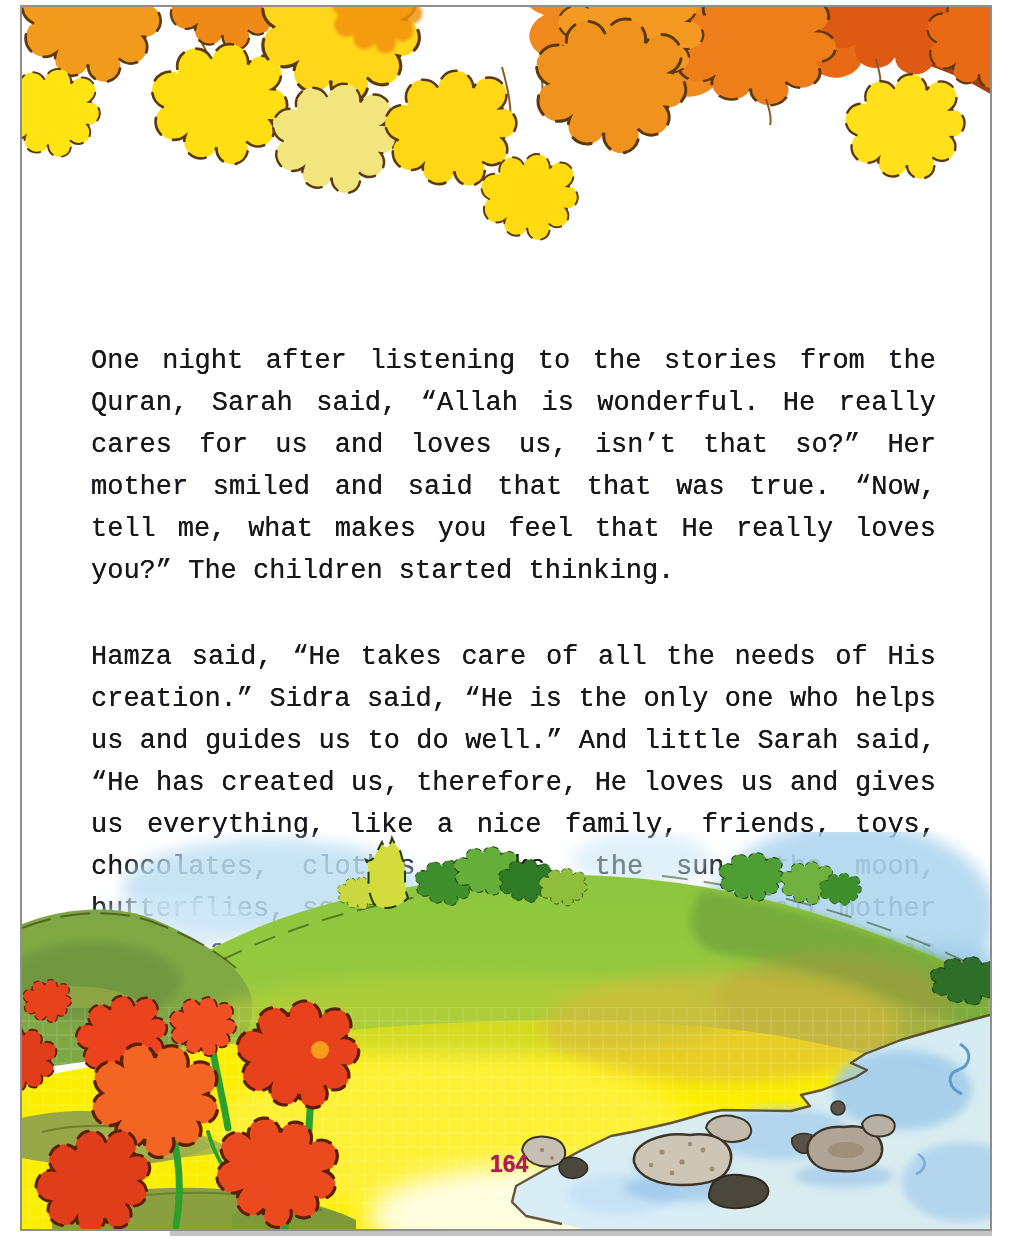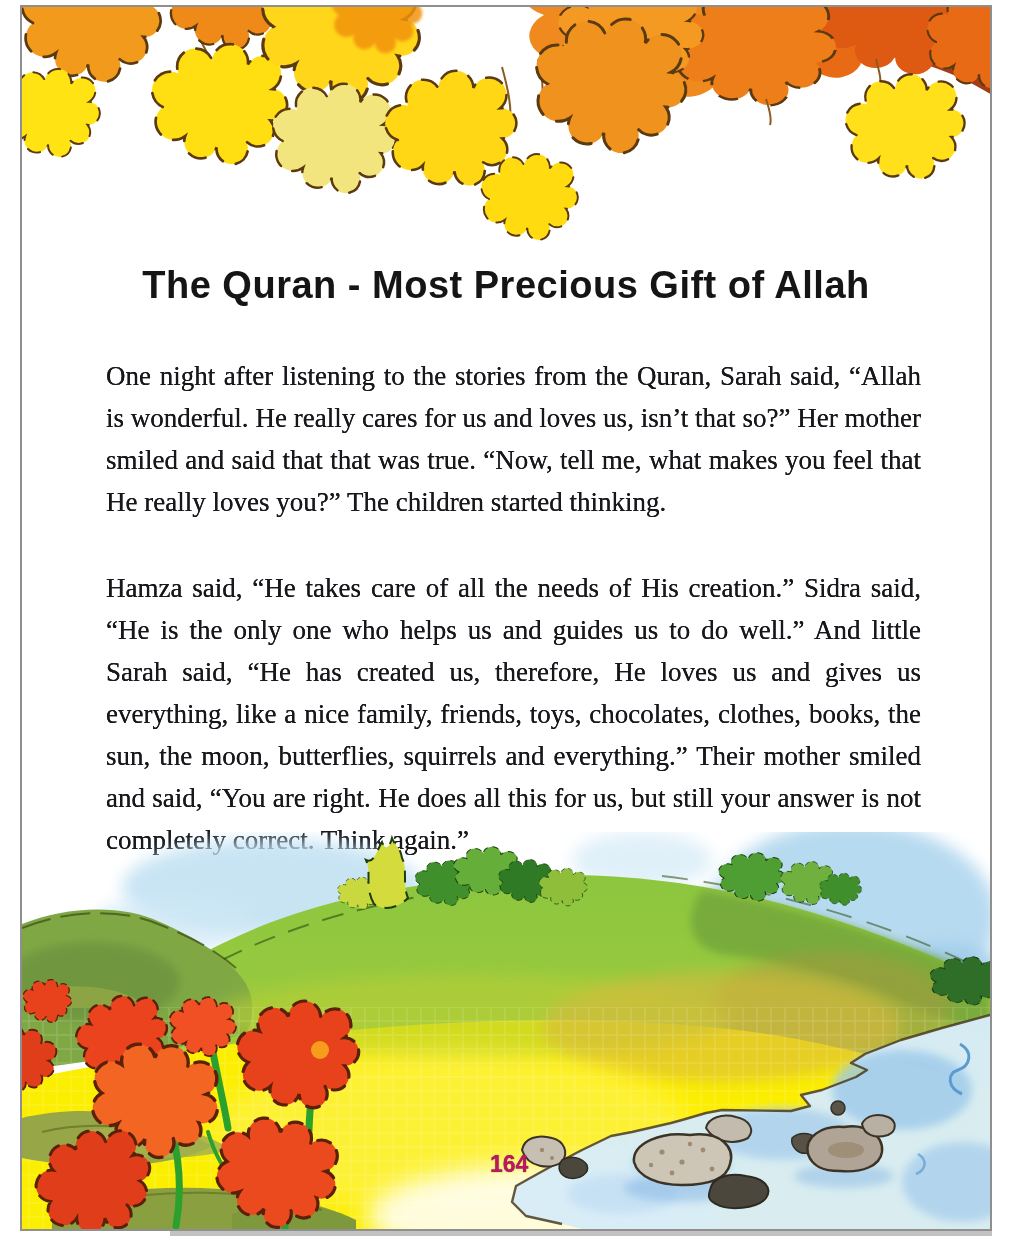--- a/index.html
+++ b/index.html
@@ -14,21 +14,21 @@
   .illo-bottom{top:825px;width:968px;height:397px;}
   .page-title{
     position:absolute;top:232px;left:0;right:0;text-align:center;
     font-family:"Liberation Sans",sans-serif;font-weight:bold;font-size:38px;
     color:#151515;letter-spacing:.5px;
   }
   .story{
     position:absolute;top:330px;left:66px;width:851px;
     font-size:27px;line-height:42px;color:#17171c;text-align:justify;
   }
-  .story p{margin:18px;text-shadow:0 0 .5px #17171c;}
+  .story p{margin:3px;text-shadow:0 0 .5px #17171c;font-family:Liberation Mono, monospace;}
   .story p + p{margin-top:44px;}
   .page-number{
     position:absolute;left:468px;top:1144px;
     font-family:"Liberation Sans",sans-serif;font-weight:bold;font-size:23px;color:#be185d;
     text-shadow:0 0 1px #3a3a3a;
   }
 </style>
 </head>
 <body>
 
@@ -76,21 +76,20 @@
       <use href="#leaf" transform="translate(440,124) scale(1.08) rotate(-8)" fill="#FFD714"></use>
       <use href="#leaf" transform="translate(600,82) scale(1.25) rotate(4)" fill="#F0921E"></use>
       <use href="#leaf" transform="translate(893,122) scale(0.98) rotate(-6)" fill="#FFE01A"></use>
       <use href="#leaf" transform="translate(968,35) scale(0.9)" fill="#E96A15"></use>
       <use href="#leaf" transform="translate(515,192) scale(0.8)" fill="#FFDB10"></use>
     </g>
 
     <use href="#leaf" transform="translate(362,8) scale(0.75)" fill="#F2930F" opacity=".85" filter="url(#soft1)"></use>
   </svg>
 
-  <h1 class="page-title">The Quran - Most Precious Gift of Allah</h1>
 
   <div class="story">
     <p>One night after listening to the stories from the Quran, Sarah said, “Allah is wonderful. He really cares for us and loves us, isn’t that so?” Her mother smiled and said that that was true. “Now, tell me, what makes you feel that He really loves you?” The children started thinking.</p>
     <p>Hamza said, “He takes care of all the needs of His creation.” Sidra said, “He is the only one who helps us and guides us to do well.” And little Sarah said, “He has created us, therefore, He loves us and gives us everything, like a nice family, friends, toys, chocolates, clothes, books, the sun, the moon, butterflies, squirrels and everything.” Their mother smiled and said, “You are right. He does all this for us, but still your answer is not completely correct. Think again.”</p>
   </div>
 
   <svg class="illo illo-bottom" viewBox="0 0 968 397" preserveAspectRatio="none">
     <defs>
       <filter id="b4" x="-60%" y="-60%" width="220%" height="220%">
           <feGaussianBlur stdDeviation="4"></feGaussianBlur>

